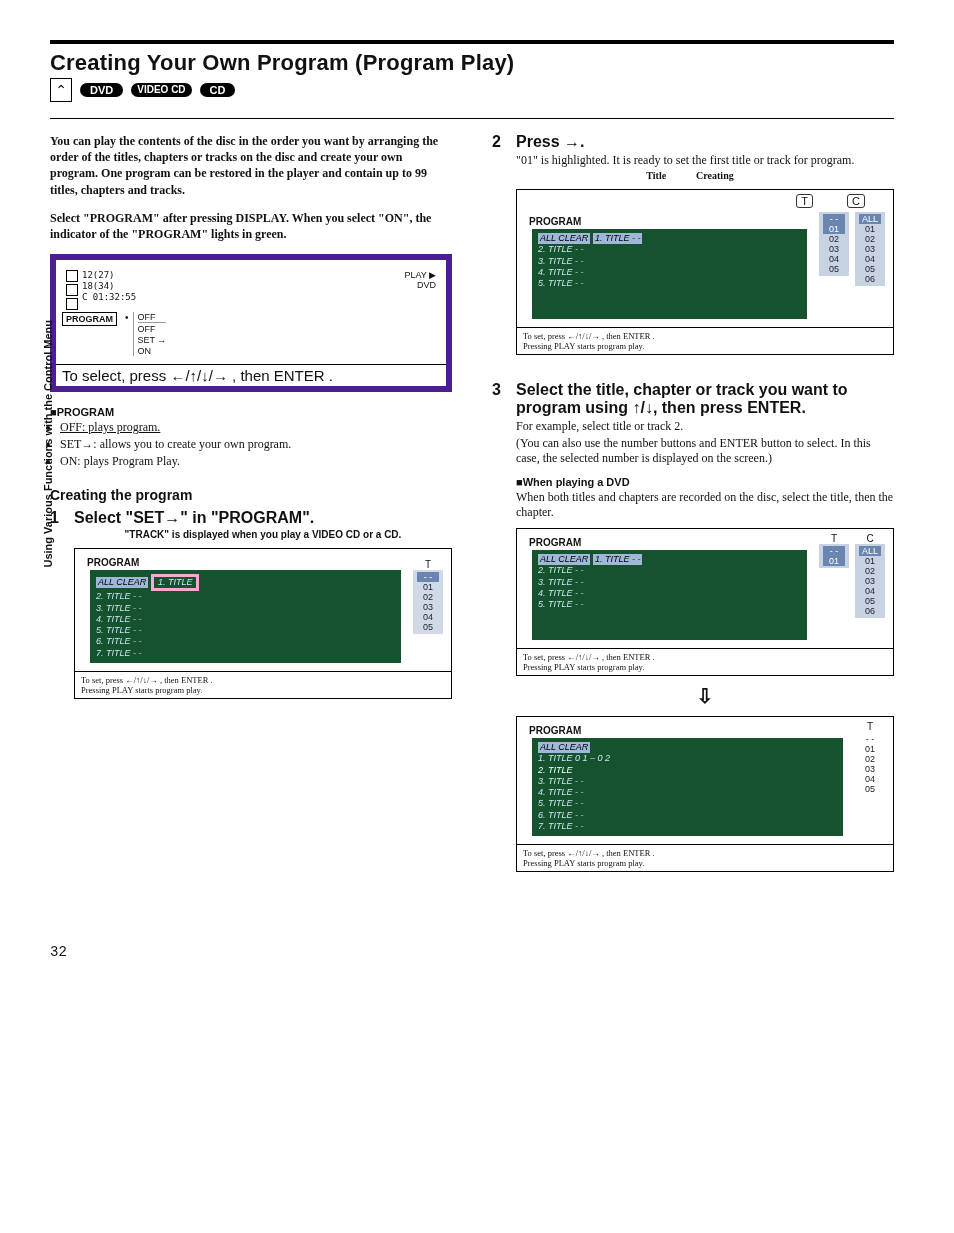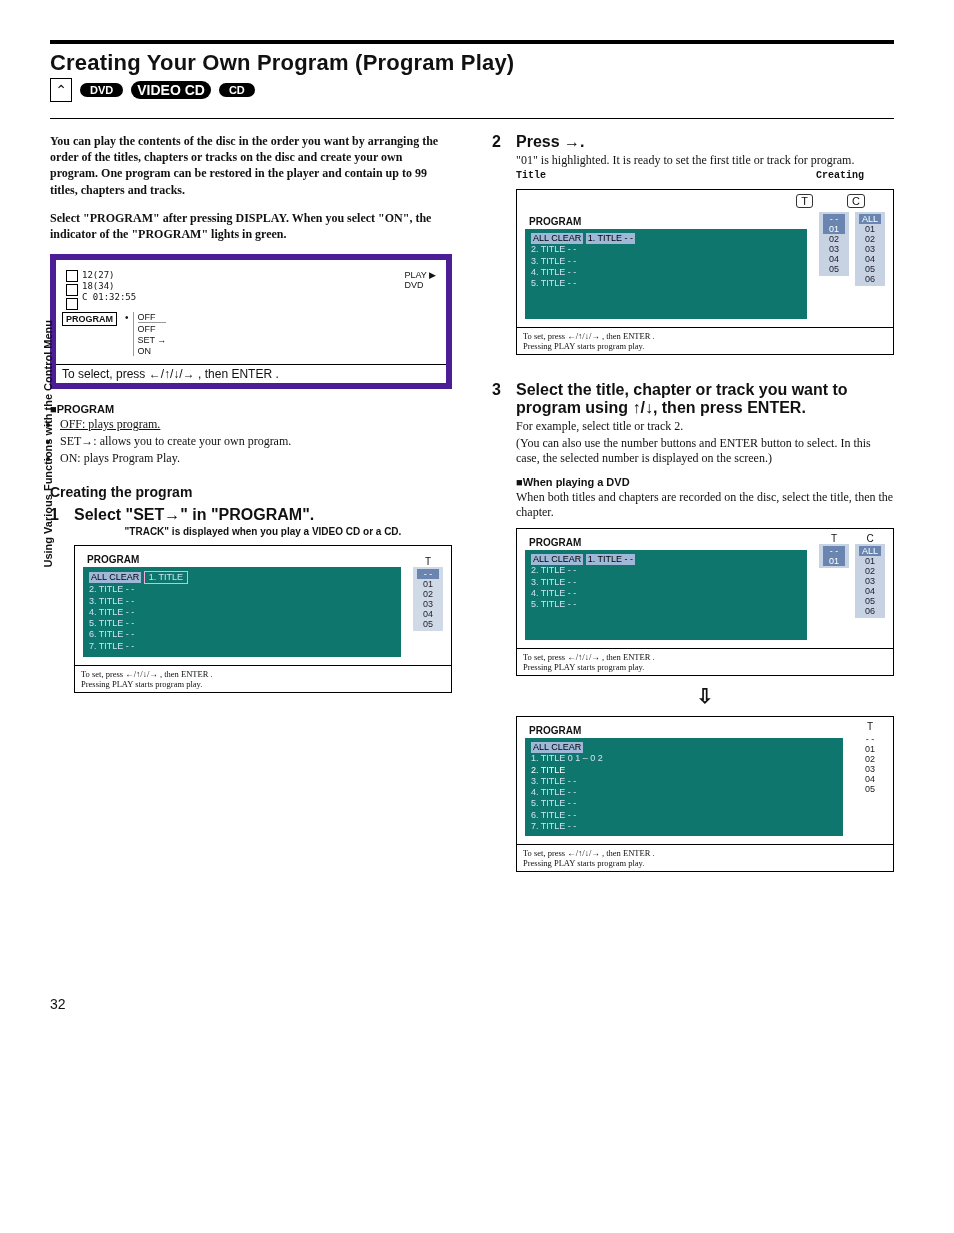--- a/index.html
+++ b/index.html
@@ -16,62 +16,62 @@
   .title {
     font-family: Arial, Helvetica, sans-serif;
     font-size: 22px;
     font-weight: 900;
     margin: 0 0 2px 0;
     letter-spacing: 0.2px;
   }
   .media-row { display: flex; align-items: center; gap: 8px; margin-bottom: 16px; }
   .media-row .remote { width: 20px; height: 22px; border: 1px solid #000; display:flex;align-items:center;justify-content:center;font-size:14px; }
   .pill { background:#000; color:#fff; border-radius: 10px; padding:1px 10px; font-weight:bold; font-family:Arial,sans-serif; font-size:11px; }
-  .pill.small { font-size:14px; line-height:1; text-align:center; padding:2px 6px; }
+  .pill.small { font-size:10px; line-height:1; text-align:center; padding:2px 6px; }
   .under { height:1px; background:#000; margin: 0 0 14px 0; }
   .columns { display:flex; gap: 40px; }
   .col { flex:1; min-width:0; }
   .side-tab {
     position: absolute;
     left: 42px;
     top: 320px;
     writing-mode: vertical-rl;
     font-family: Arial, sans-serif;
     font-weight: bold;
     font-size: 11px;
     transform: rotate(180deg);
   }
   .para { margin: 0 0 12px 0; line-height: 1.35; font-weight: bold; }
   .osd-box { border:6px solid #4c1d95; margin: 8px 0; font-family: Arial, sans-serif; font-size:10px; }
   .osd-body { display:flex; align-items:flex-start; padding:10px 10px 2px 10px; }
   .osd-sq { width:10px; height:10px; border:1px solid #000; display:inline-block; }
   .osd-listcol { display:flex; flex-direction:column; gap:1px; font-size:9px; }
-  .osd-right { margin-left:auto; text-align:left; font-size:9px; }
-  .osd-footer { border-top:1px solid #000; padding:2px 6px; font-size:12px; }
+  .osd-right { margin-left:auto; text-align:right; font-size:9px; }
+  .osd-footer { border-top:1px solid #000; padding:2px 6px; font-size:15px; }
   .section-h { font-family: Arial, sans-serif; font-weight: 900; font-size: 14px; margin: 18px 0 6px 0; }
   .sub-h { font-family: Arial, sans-serif; font-weight: bold; font-size: 11px; }
   .bullets { margin:0; padding:0 0 0 10px; list-style: disc; }
   .bullets li { margin: 2px 0; }
   .step { display:flex; gap:10px; margin-bottom:4px; }
   .stepnum { font-family: Arial, sans-serif; font-weight:900; font-size:16px; width:14px; }
   .stepbody { flex:1; }
   .stepbody .lead { font-family: Arial, sans-serif; font-weight:bold; font-size:16px; }
   .stepbody p { margin: 2px 0; }
   .caption { font-family: Arial, sans-serif; font-weight:bold; font-size:10px; text-align:center; margin: 6px 0 0 0; }
   .screenbox { border:1px solid #000; margin:8px 0; }
   .screen-head { font-family: Arial, sans-serif; font-weight:bold; font-size:10px; padding:4px 8px 0 8px; }
-  .screen-dark { background:#0f766e; min-height:90px; margin:2px 6px 4px 4px; position:relative; display:flex; }
+  .screen-dark { background:#14532d; min-height:90px; margin:2px 6px 4px 11px; position:relative; display:flex;font-style:italic; }
   .screen-list { color:#cfe3f5; font-family: Arial, sans-serif; font-size:9px; padding:4px 6px; line-height:1.25; }
   .screen-list .hl { background:#9fb8d8; color:#000; display:inline-block; padding:0 2px; }
   .numcol { display:flex; flex-direction:column; gap:0px; font-family: Arial, sans-serif; font-size:9px; color:#223; background:#d0dae6; padding:2px 4px; text-align:center; min-width:22px; }
   .numcol .hl { background:#6a86b0; color:#fff; }
-  .tc-labels { display:flex; justify-content:space-between; gap:30px; font-family:Liberation Mono, monospace; font-weight:bold; font-size:10px; padding-right:30px; }
+  .tc-labels { display:flex; justify-content:center; gap:30px; font-family:Liberation Serif, serif; font-weight:bold; font-size:10px; padding-right:30px; }
   .screen-footer { font-size:8.5px; padding:3px 6px; }
   .arrow-down { text-align:center; font-size:20px; font-weight:bold; }
-  .page-num { font-family: Liberation Sans, sans-serif; font-size: 14px; margin-top: 112px; }
+  .page-num { font-family: Liberation Mono, monospace; font-size: 14px; margin-top: 60px; }
   .tcboxes { display:flex; gap:34px; justify-content:flex-end; padding:4px 28px 0 0; font-family:Arial,sans-serif; font-size:11px;}
   .tcbox { border:1px solid #333; border-radius:3px; padding:0 4px; }
   .col-right-screens .numcol { background:#c7d2e2; }
   .screen-right-flex { display:flex; align-items:flex-start; gap:6px; padding:4px 8px 4px 4px;}
   .white-col { color:#222; background:#fff; border:none; }
 </style>
 </head>
 <body>
 
 <div class="side-tab">Using Various Functions with the Control Menu</div>
@@ -139,21 +139,21 @@
         <div class="lead">Select "SET→" in "PROGRAM".</div>
         <p class="caption">"TRACK" is displayed when you play a VIDEO CD or a CD.</p>
 
         <div class="screenbox">
           <div class="screen-right-flex" style="justify-content:flex-start;">
             <div style="flex:1;">
               <div class="screen-head">PROGRAM</div>
               <div class="screen-dark">
                 <div class="screen-list">
                   <div class="hl">ALL CLEAR</div>
-                  <div style="border:1px solid #f9a8d4;display:inline-block;padding:0 4px;">1. TITLE</div>
+                  <div style="border:3px solid #f9a8d4;display:inline-block;padding:0 4px;">1. TITLE</div>
                   <div>2. TITLE  - -</div>
                   <div>3. TITLE  - -</div>
                   <div>4. TITLE  - -</div>
                   <div>5. TITLE  - -</div>
                   <div>6. TITLE  - -</div>
                   <div>7. TITLE  - -</div>
                 </div>
               </div>
             </div>
             <div style="padding-top:6px;">

